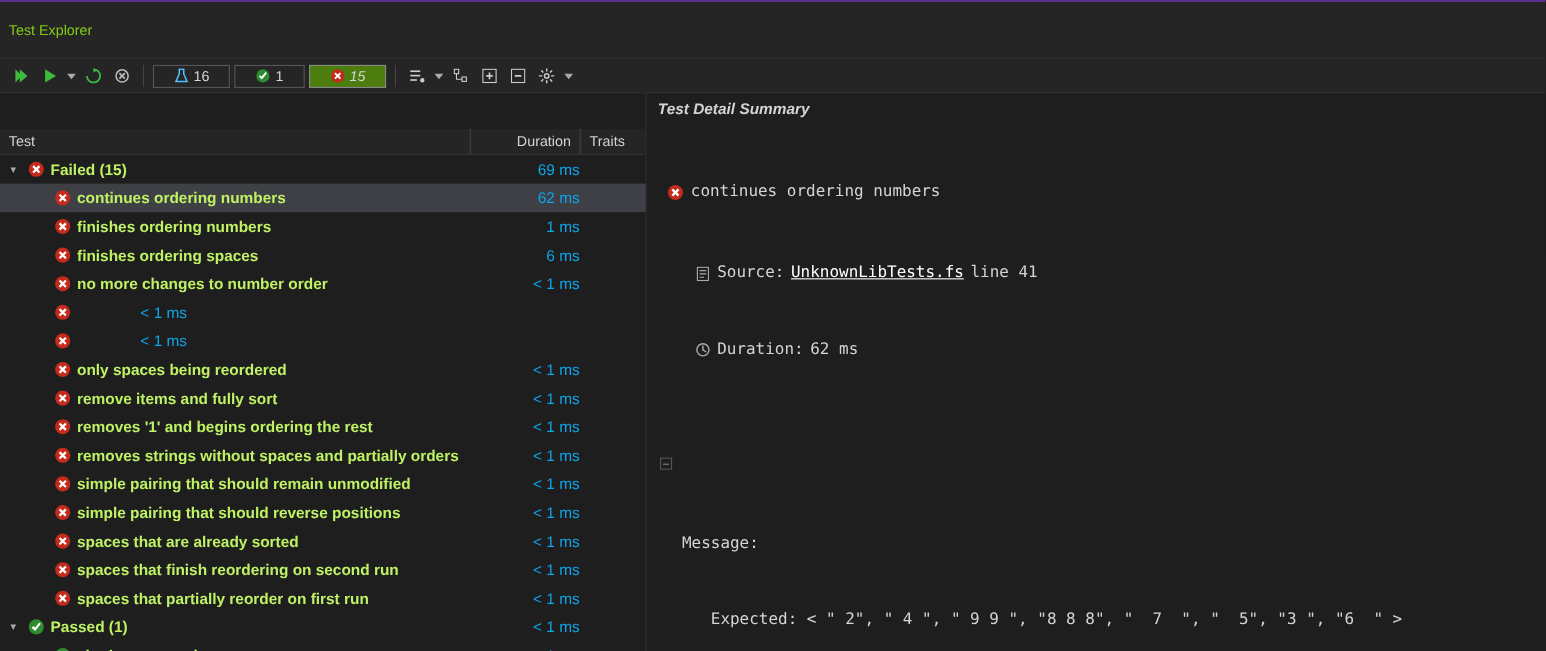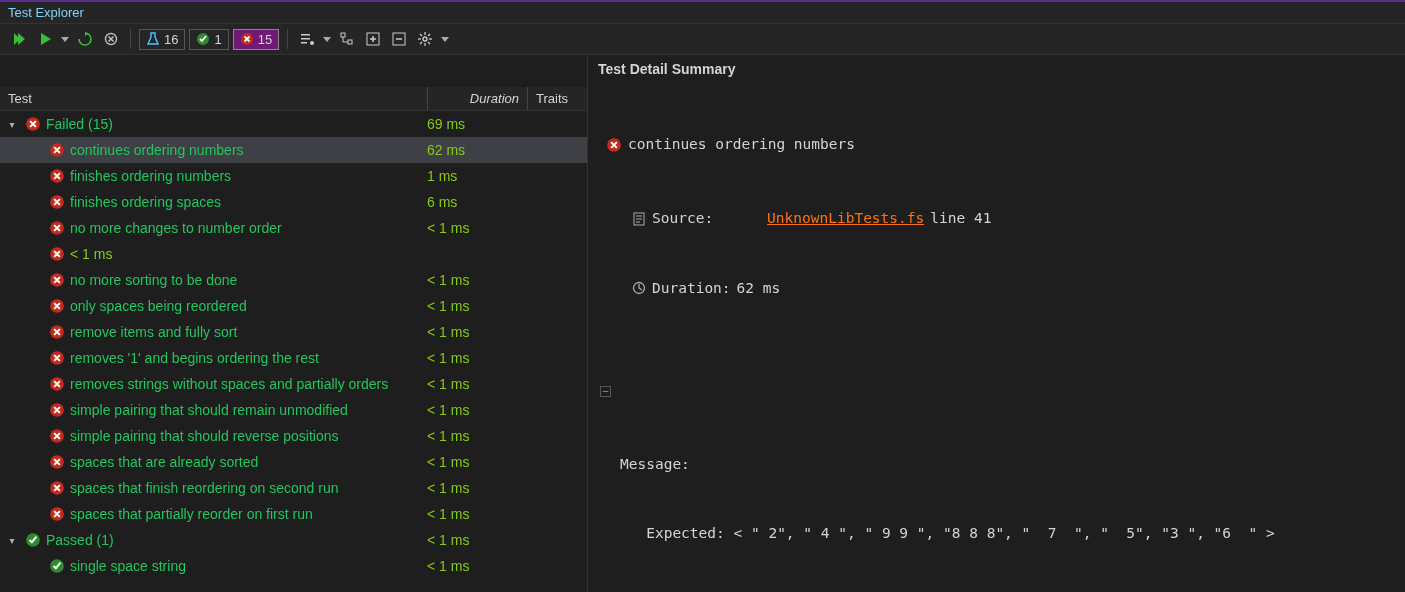--- a/index.html
+++ b/index.html
@@ -1,47 +1,47 @@
 <!DOCTYPE html>
 <html><head>
 <meta charset="utf-8">
 <style>
   * { box-sizing: border-box; margin: 0; padding: 0; }
   html, body { width: 1405px; height: 592px; background: #1e1e1e; color: #d4d4d4; font-family: "Segoe UI", sans-serif; font-size: 14px; overflow: hidden; }
   .root { display: flex; flex-direction: column; width: 100%; height: 100%; border-top: 2px solid #5c2d91; }
-  .titlebar { background: #252526; color: #7dd3fc; padding: 3px 8px; font-size: 13px; border-bottom: 1px solid #333; }
+  .titlebar { background: #252526; color: #84cc16; padding: 18px 8px; font-size: 13px; border-bottom: 1px solid #333; }
   .toolbar { display: flex; align-items: center; gap: 4px; padding: 4px 8px; background: #252526; border-bottom: 1px solid #333; }
   .toolbar .btn { display: inline-flex; align-items: center; justify-content: center; width: 22px; height: 22px; cursor: pointer; }
   .toolbar .sep { width: 1px; height: 20px; background: #444; margin: 0 4px; }
-  .counter-box { display:inline-flex; align-items:center; gap:4px; padding:2px 6px; border:1px solid #555; }
-  .counter-box.selected { border-color:#888; background:#701a75; }
+  .counter-box { display:inline-flex; align-items:center; gap:4px; padding:2px 18px; border:1px solid #555; }
+  .counter-box.selected { border-color:#888; background:#4d7c0f;font-style:italic; }
   .counter-text { font-size:13px; }
   .main { flex:1; display:flex; min-height:0; }
   .left { width: 588px; display:flex; flex-direction:column; background:#1e1e1e; border-right:1px solid #333; }
   .headers { display:flex; background:#252526; border-bottom:1px solid #333;margin-top:32px; }
   .hcell { padding:4px 8px; font-size:13px; }
   .hcell.test { flex:1; }
-  .hcell.dur { width:100px; text-align:right; border-left:1px solid #444;font-style:italic; }
+  .hcell.dur { width:100px; text-align:right; border-left:1px solid #444; }
   .hcell.traits { width:60px; border-left:1px solid #444; }
   .tree { flex:1; overflow:auto; }
   .row { display:flex; align-items:center; height:26px; padding-right:8px; cursor:pointer; }
   .row.selected { background:#3f3f46; }
   .row .expander { width:16px; text-align:center; color:#aaa; font-size:10px; }
   .row .icon { width:18px; height:18px; display:inline-flex; align-items:center; justify-content:center; margin:0 4px; }
-  .row .name { flex:1; color:#22c55e; white-space:nowrap; overflow:hidden; text-overflow:ellipsis; }
-  .row .dur { width:100px; color:#84cc16; }
+  .row .name { flex:1; color:#bef264; white-space:nowrap; overflow:hidden; text-overflow:ellipsis;font-weight:bold; }
+  .row .dur { width:100px; text-align:right; color:#0ea5e9; }
   .row .traits { width:52px; }
   .indent0 { padding-left: 4px; }
   .indent1 { padding-left: 28px; }
   .right { flex:1; display:flex; flex-direction:column; background:#1e1e1e; padding:6px 0 0 0; min-width:0; }
-  .right-title { font-weight:600; padding:0 10px 6px 10px; font-size:14px; }
+  .right-title { font-weight:600; padding:0 10px 6px 10px; font-size:14px;font-style:italic; }
   .detail { padding: 4px 10px; font-family: Consolas, monospace; font-size:14.5px; color:#d4d4d4; line-height:1.6; white-space:pre; overflow:hidden; position:relative; }
   .detail .testname { display:flex; align-items:center; gap:6px; margin-left:8px; margin-bottom:4px; }
   .detail .metarow { margin-left:34px; display:flex; align-items:center; gap:6px; }
-  .link { color:#f97316; text-decoration:underline; cursor:pointer;margin-left:48px; }
+  .link { color:#ffffff; text-decoration:underline; cursor:pointer; }
   .fold { position:absolute; left:4px; color:#888; font-size:11px; border:1px solid #555; width:11px; height:11px; line-height:9px; text-align:center; cursor:pointer; }
   .msgblock { margin-left:22px; margin-top:14px; position:relative; }
   svg { display:block; }
 </style>
 </head>
 <body>
 
 <div class="root">
   <div class="titlebar">Test Explorer</div>
 
@@ -231,21 +231,20 @@
             <span class="traits"></span>
           </div>
           <div class="row indent1">
             <span class="expander"></span>
             <span class="icon">
               <svg width="16" height="16" viewBox="0 0 14 14">
                 <circle cx="7" cy="7" r="6" fill="#c42b1c"></circle>
                 <path d="M4.5 4.5 L9.5 9.5 M9.5 4.5 L4.5 9.5" stroke="#fff" stroke-width="1.8"></path>
               </svg>
             </span>
-            <span class="name">no more sorting to be done</span>
             <span class="dur">&lt; 1 ms</span>
             <span class="traits"></span>
           </div>
           <div class="row indent1">
             <span class="expander"></span>
             <span class="icon">
               <svg width="16" height="16" viewBox="0 0 14 14">
                 <circle cx="7" cy="7" r="6" fill="#c42b1c"></circle>
                 <path d="M4.5 4.5 L9.5 9.5 M9.5 4.5 L4.5 9.5" stroke="#fff" stroke-width="1.8"></path>
               </svg>

